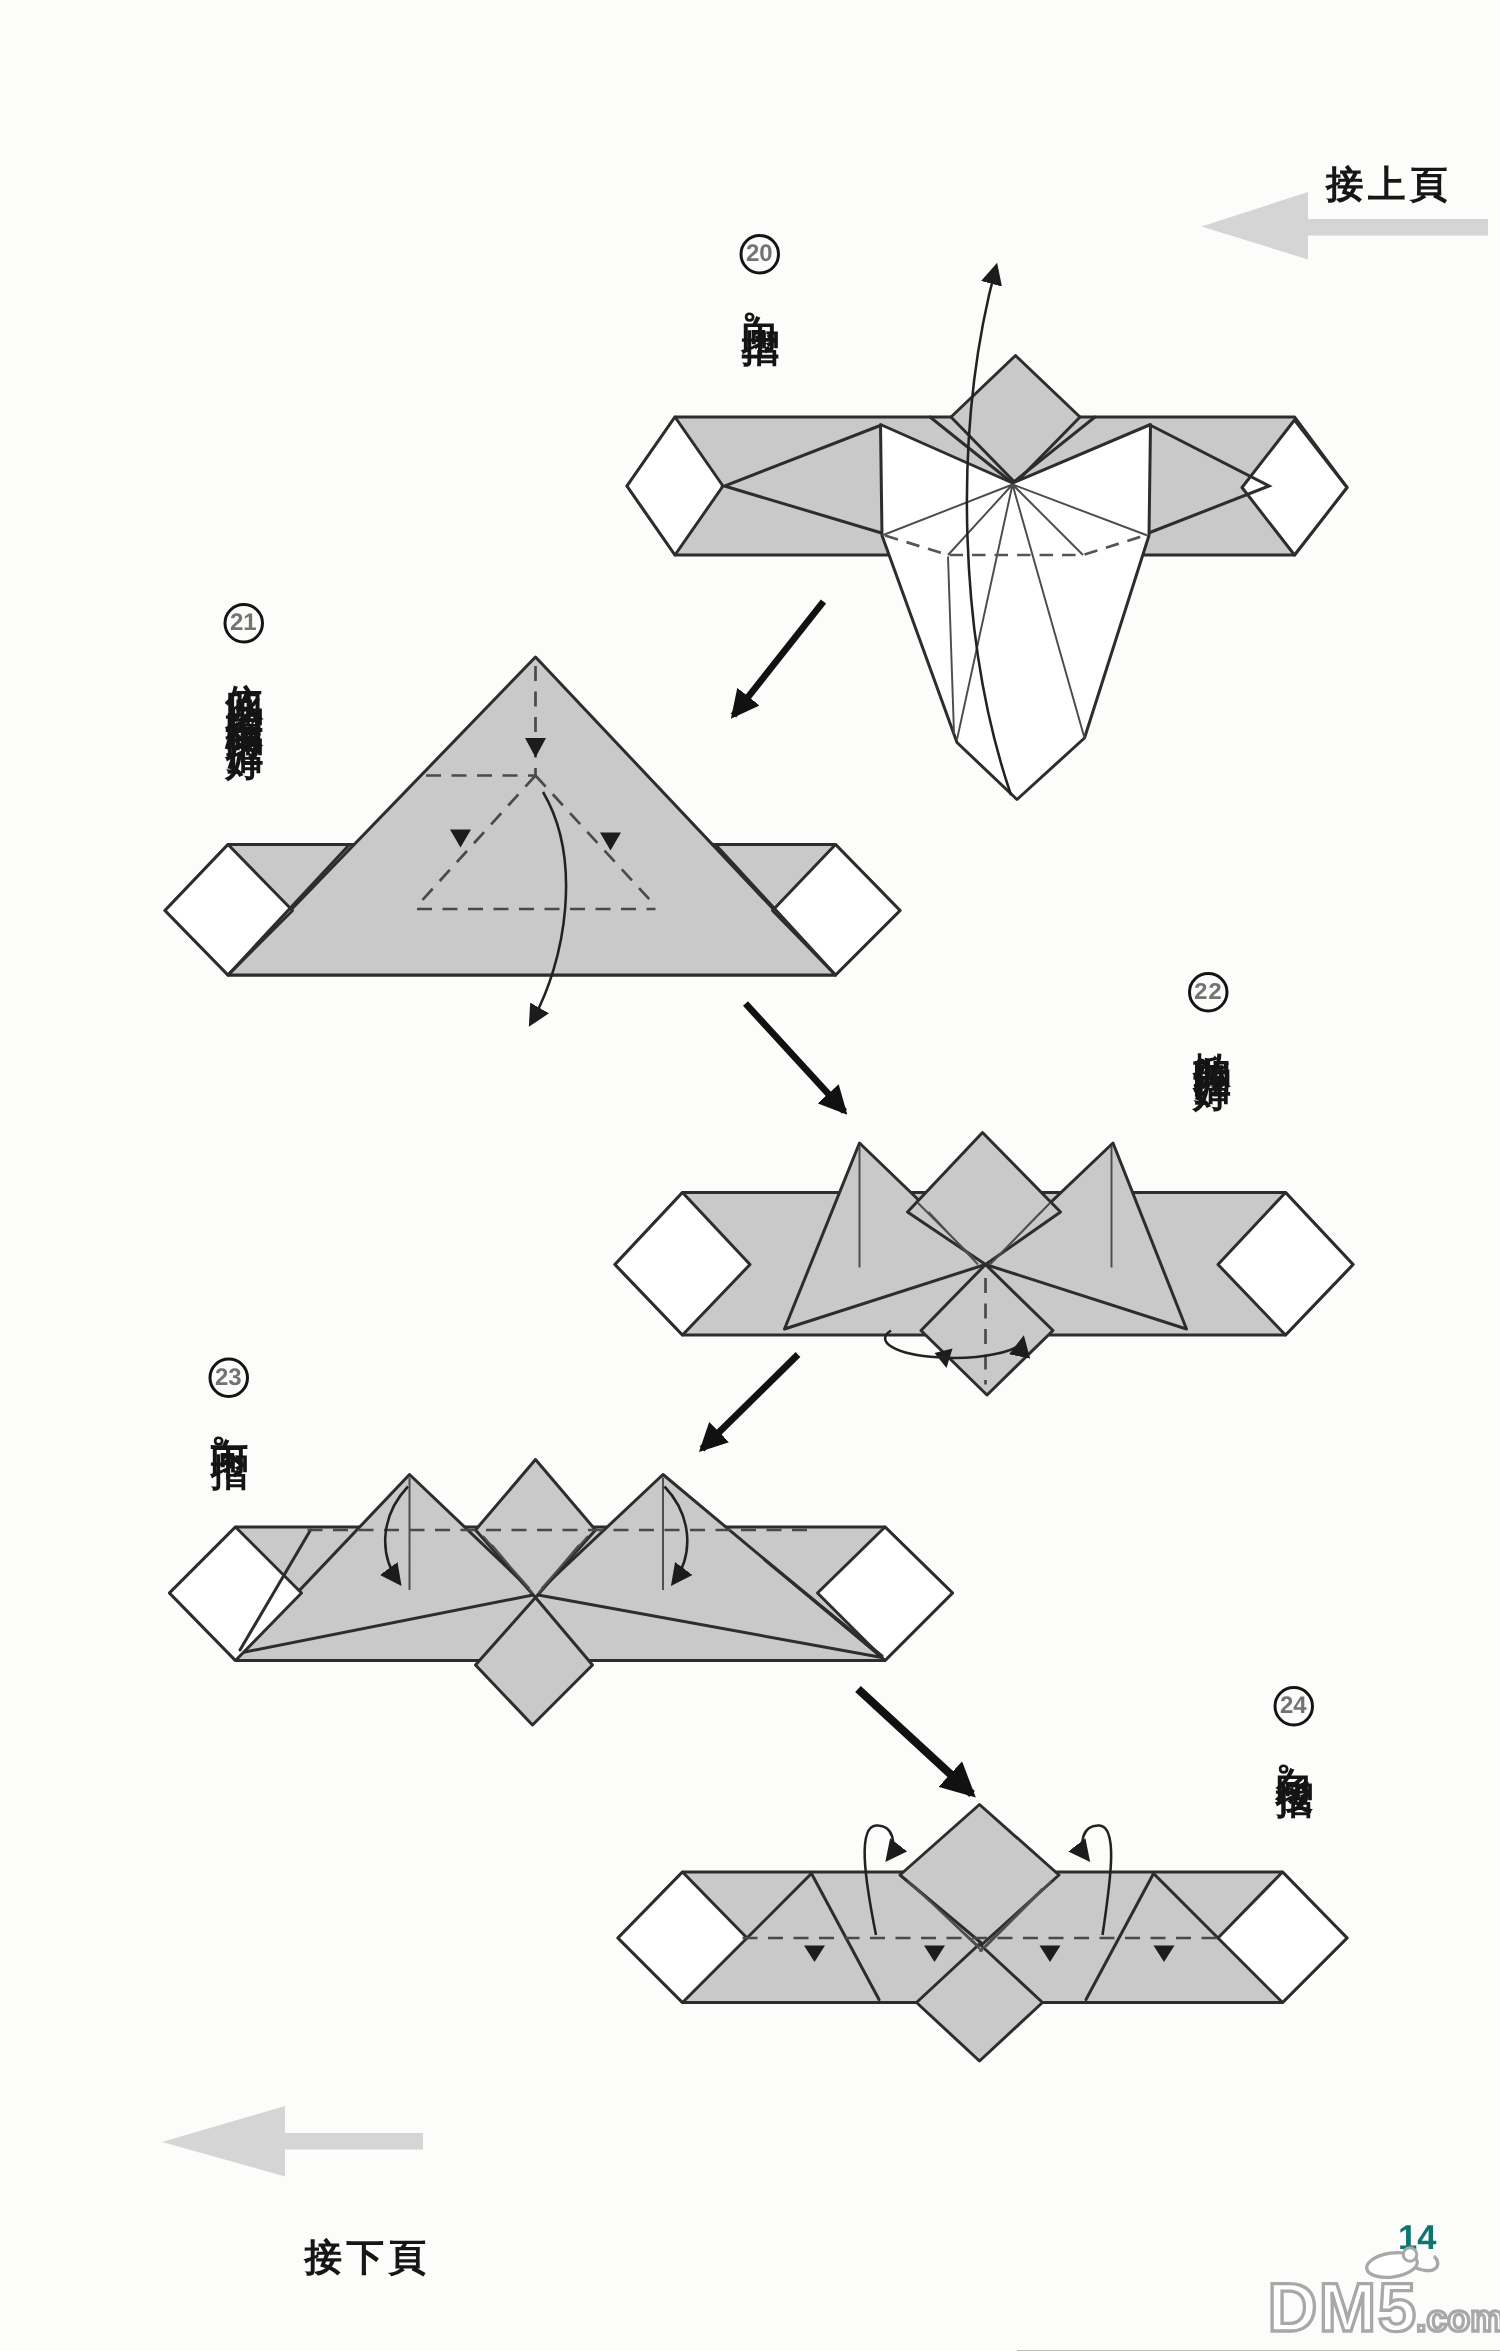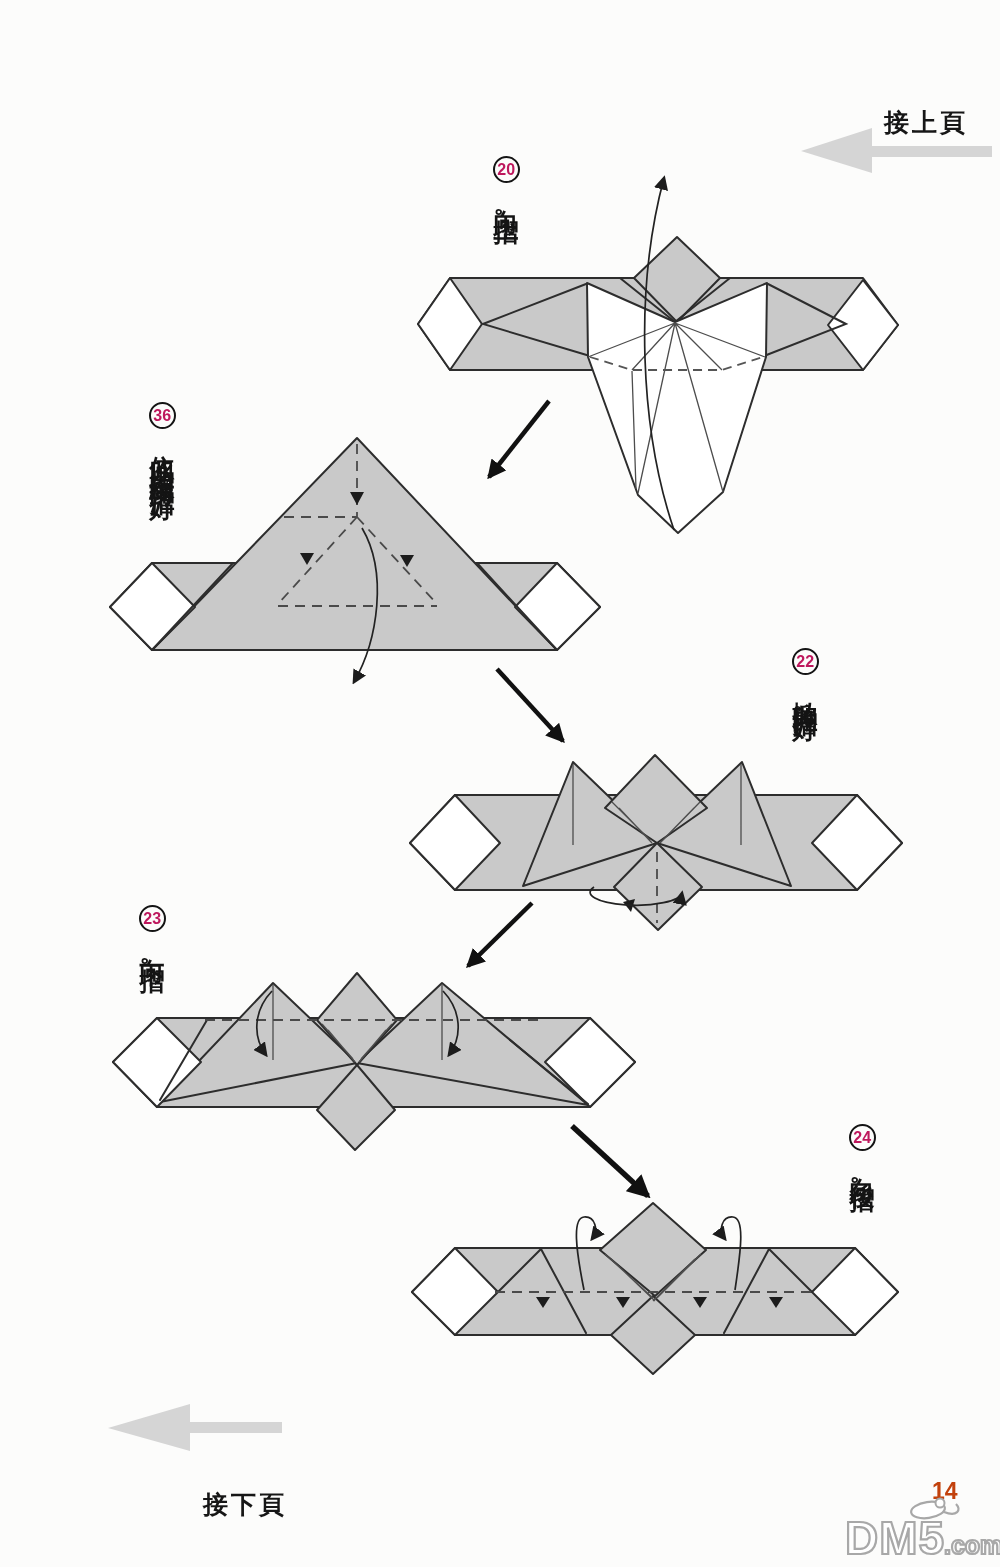--- a/index.html
+++ b/index.html
@@ -21,50 +21,50 @@
   .farrow{stroke:#111;fill:none;}
   .carrow{stroke:#222;stroke-width:1.7;fill:none;}
   .tri{fill:#1c1c1c;stroke:none;}
   .nav{fill:var(--navc);}
   .wmtext{fill:#ffffff;stroke:var(--wm);stroke-width:2.2;font-weight:bold;
           font-family:"Liberation Sans",sans-serif;}
   .step{position:absolute;display:flex;flex-direction:column;align-items:center;gap:7px;}
   .circ{
     width:27px;height:27px;border:2.5px solid #141414;border-radius:50%;
     display:flex;align-items:center;justify-content:center;
-    font-size:16px;font-weight:bold;color:#be185d;background:transparent;box-sizing:border-box;
+    font-size:16px;font-weight:bold;color:#737373;background:transparent;box-sizing:border-box;
   }
   .vtext{
     writing-mode:vertical-rl;text-orientation:upright;
     font-size:25px;font-weight:bold;color:#141414;letter-spacing:5px;line-height:1.3;
   }
   .h150{height:155px;}
   .hnav{position:absolute;font-size:25px;font-weight:bold;color:#161616;letter-spacing:3px;}
-  .pagenum{position:absolute;left:932px;top:1478px;font-size:23px;font-weight:bold;color:#c2410c;}
+  .pagenum{position:absolute;left:932px;top:1478px;font-size:23px;font-weight:bold;color:#0f766e;}
 </style>
 </head>
 <body>
 
 <div class="page">
 
   <div class="hnav" style="left:884px;top:106px;">接上頁</div>
 
   <div class="hnav" style="left:203px;top:1444px;margin-top:44px;">接下頁</div>
 
   <div class="step" style="left:490px;top:156px;">
     <div class="circ">20</div>
     <div class="vtext">向上摺。</div>
   </div>
 
   <div class="step" style="left:146px;top:402px;">
-    <div class="circ">36</div>
+    <div class="circ">21</div>
     <div class="vtext h150">依凹凸摺線向下摺好。</div>
   </div>
 
-  <div class="step" style="left:789px;top:648px;">
+  <div class="step" style="left:789px;top:648px;font-family:Liberation Mono, monospace;">
     <div class="circ">22</div>
     <div class="vtext">掀開摺好。</div>
   </div>
 
   <div class="step" style="left:136px;top:894px;margin-top:11px;">
     <div class="circ">23</div>
     <div class="vtext">向下摺。</div>
   </div>
 
   <div class="step" style="left:846px;top:1124px;">

